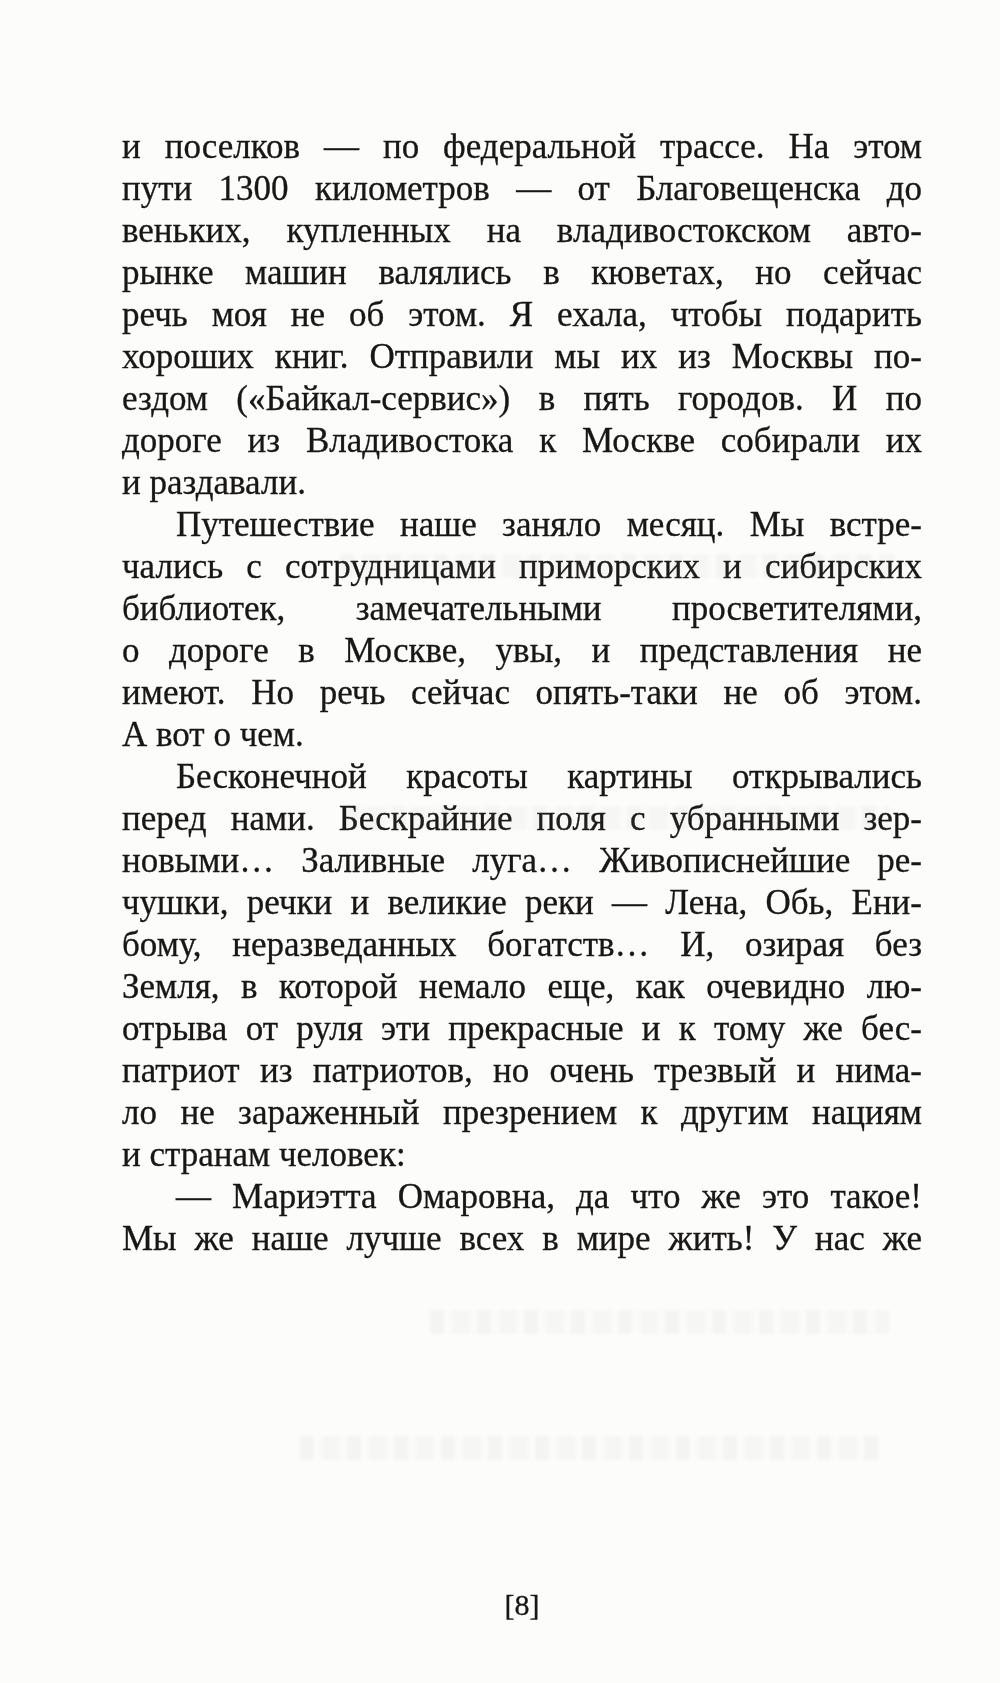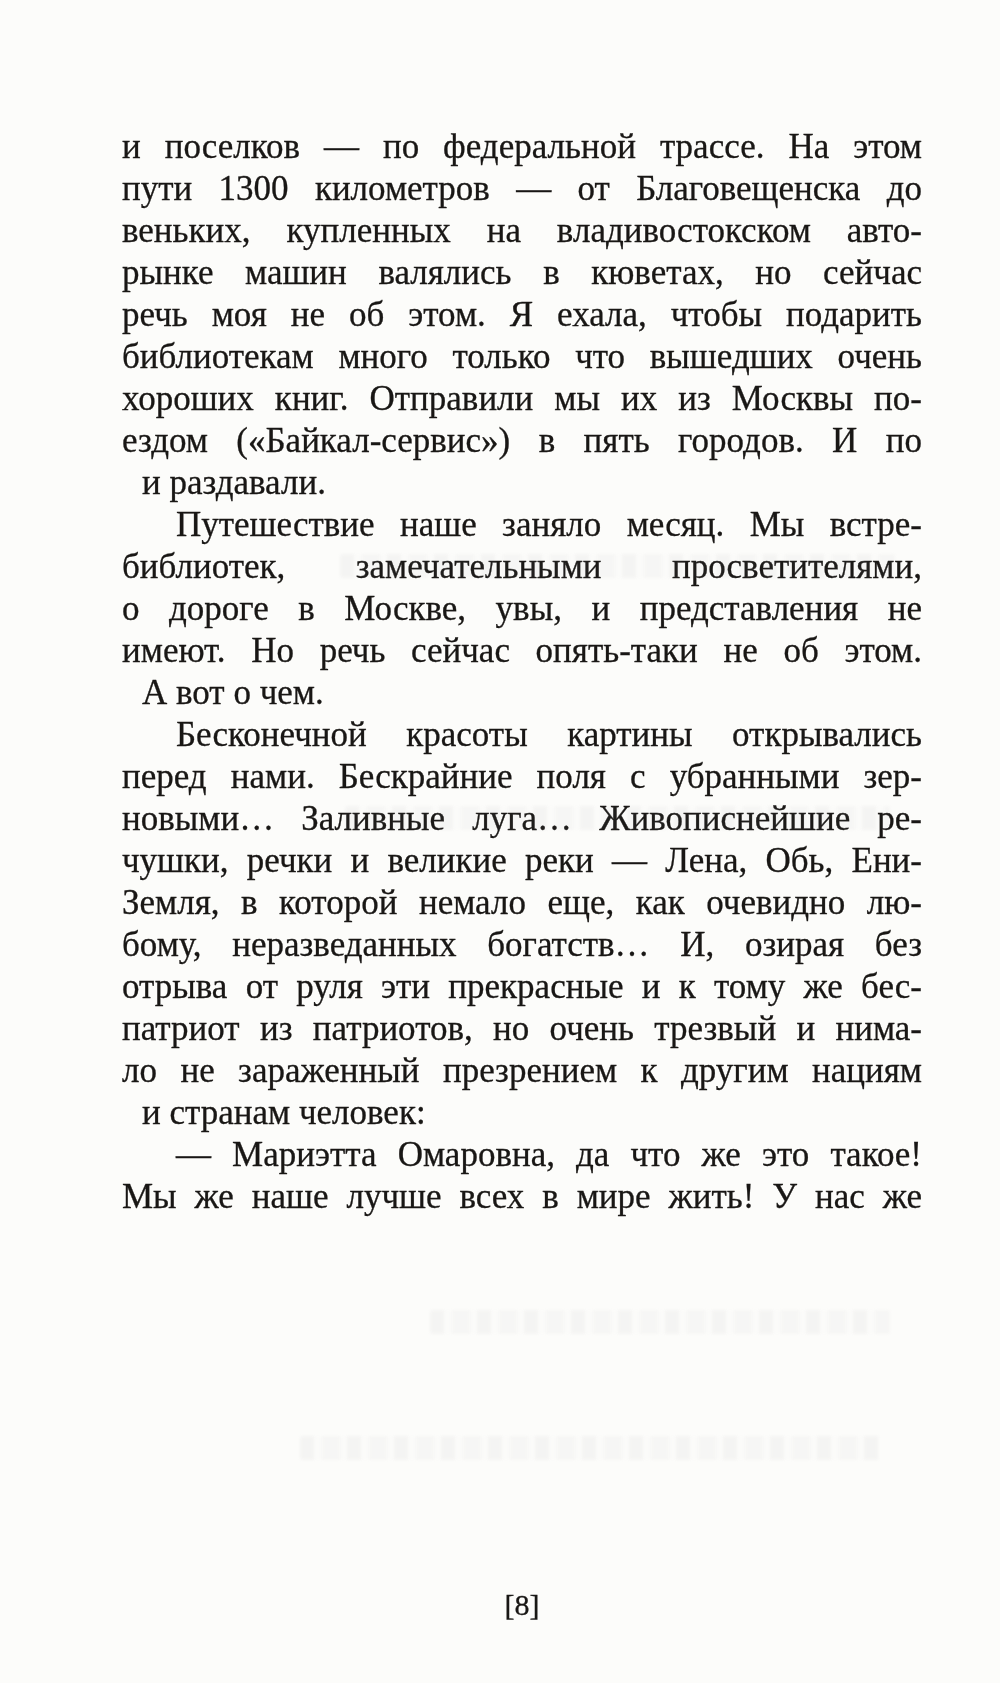--- a/index.html
+++ b/index.html
@@ -25,21 +25,21 @@
     font-size: 35px;
     line-height: 42px;
     -webkit-text-stroke: 0.3px;
   }
   .par { margin: 0; }
   .line {
     text-align: justify;
     text-align-last: justify;
     white-space: normal;
   }
-  .line.end { text-align-last: left; margin-left: 20px; }
+  .line.end { text-align-last: left; }
   .line.indent { text-indent: 54px; }
   .page-number {
     position: absolute;
     left: 122px;
     top: 1588px;
     width: 800px;
     text-align: center;
     font-size: 30px;
     line-height: 34px;
     -webkit-text-stroke: 0.3px;
@@ -64,41 +64,42 @@
 <div class="page">
 
   <div class="textblock">
 
     <div class="par">
       <div class="line">и поселков — по федеральной трассе. На этом</div>
       <div class="line">пути 1300 километров — от Благовещенска до</div>
       <div class="line">веньких, купленных на владивостокском авто-</div>
       <div class="line">рынке машин валялись в кюветах, но сейчас</div>
       <div class="line">речь моя не об этом. Я ехала, чтобы подарить</div>
-      <div class="line">библиотекам много только что вышедших очень</div>
       <div class="line">хороших книг. Отправили мы их из Москвы по-</div>
       <div class="line">ездом («Байкал-сервис») в пять городов. И по</div>
+      <div class="line">дороге из Владивостока к Москве собирали их</div>
       <div class="line end">и раздавали.</div>
     </div>
 
     <div class="par">
       <div class="line indent">Путешествие наше заняло месяц. Мы встре-</div>
+      <div class="line">чались с сотрудницами приморских и сибирских</div>
       <div class="line">библиотек, замечательными просветителями,</div>
       <div class="line">о дороге в Москве, увы, и представления не</div>
       <div class="line">имеют. Но речь сейчас опять-таки не об этом.</div>
       <div class="line end">А вот о чем.</div>
     </div>
 
     <div class="par">
       <div class="line indent">Бесконечной красоты картины открывались</div>
       <div class="line">перед нами. Бескрайние поля с убранными зер-</div>
       <div class="line">новыми… Заливные луга… Живописнейшие ре-</div>
       <div class="line">чушки, речки и великие реки — Лена, Обь, Ени-</div>
+      <div class="line">бому, неразведанных богатств… И, озирая без</div>
       <div class="line">Земля, в которой немало еще, как очевидно лю-</div>
-      <div class="line">бому, неразведанных богатств… И, озирая без</div>
       <div class="line">отрыва от руля эти прекрасные и к тому же бес-</div>
       <div class="line">патриот из патриотов, но очень трезвый и нима-</div>
       <div class="line">ло не зараженный презрением к другим нациям</div>
       <div class="line end">и странам человек:</div>
     </div>
 
     <div class="par">
       <div class="line indent">— Мариэтта Омаровна, да что же это такое!</div>
       <div class="line">Мы же наше лучше всех в мире жить! У нас же</div>
     </div>

